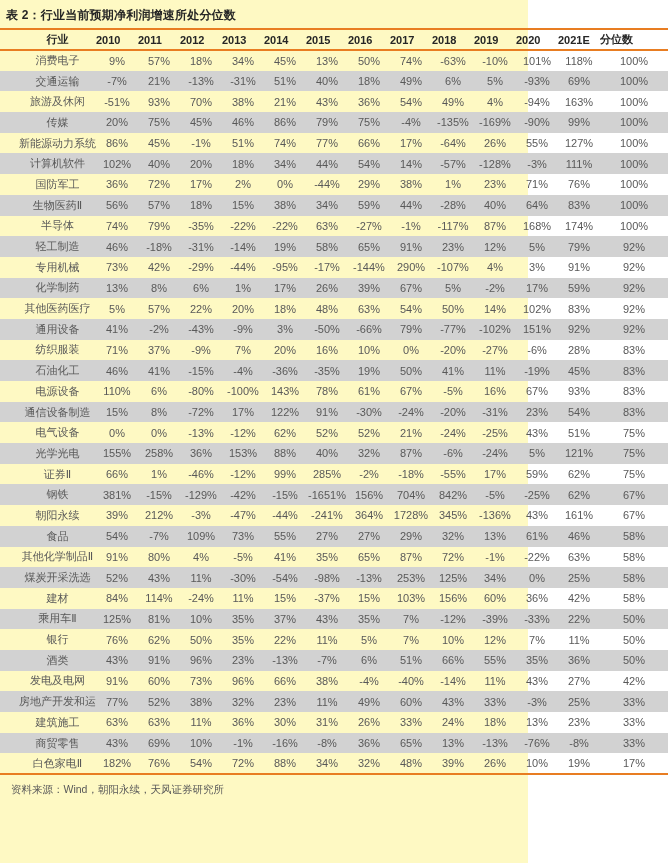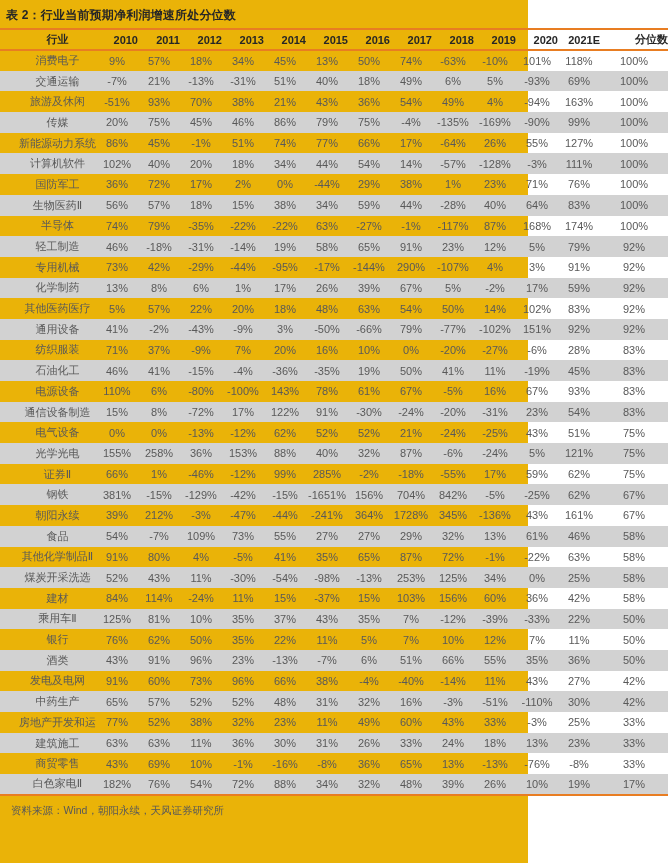--- a/index.html
+++ b/index.html
@@ -8,21 +8,21 @@
     --cell-text:#595959;
     --head-text:#262626;
   }
   *{margin:0;padding:0;box-sizing:border-box;}
   html,body{width:668px;background:#ffffff;}
   body{
     height:863px;
     font-family:"Liberation Sans","DejaVu Sans",sans-serif;
     overflow:hidden;
   }
-  .page{width:528px;height:863px;background:#eab308;}
+  .page{width:528px;height:863px;background:#fef9c3;}
   .table-title{
     font-size:12px;
     font-weight:700;
     color:var(--head-text);
     padding:7px 8px 4px 6px;
     letter-spacing:0.2px;
   }
   table{
     width:668px;
     border-collapse:collapse;
@@ -31,21 +31,21 @@
     border-bottom:2px solid var(--accent);
   }
   thead tr{
     border-bottom:2px solid var(--accent);
   }
   th{
     font-size:11px;
     font-weight:700;
     color:var(--head-text);
     height:21px;
-    text-align:right;
+    text-align:left;
     white-space:nowrap;
     overflow:hidden;
   }
   td{
     font-size:11px;
     color:var(--cell-text);
     height:20.7px;
     text-align:center;
     white-space:nowrap;
     overflow:hidden;
@@ -595,36 +595,20 @@
           <td>38%</td>
           <td>-4%</td>
           <td>-40%</td>
           <td>-14%</td>
           <td>11%</td>
           <td>43%</td>
           <td>27%</td>
           <td>42%</td>
         </tr>
         <tr>
-          <td>中药生产</td>
-          <td>65%</td>
-          <td>57%</td>
-          <td>52%</td>
-          <td>52%</td>
-          <td>48%</td>
-          <td>31%</td>
-          <td>32%</td>
-          <td>16%</td>
-          <td>-3%</td>
-          <td>-51%</td>
-          <td>-110%</td>
-          <td>30%</td>
-          <td>42%</td>
-        </tr>
-        <tr>
           <td>房地产开发和运营</td>
           <td>77%</td>
           <td>52%</td>
           <td>38%</td>
           <td>32%</td>
           <td>23%</td>
           <td>11%</td>
           <td>49%</td>
           <td>60%</td>
           <td>43%</td>

